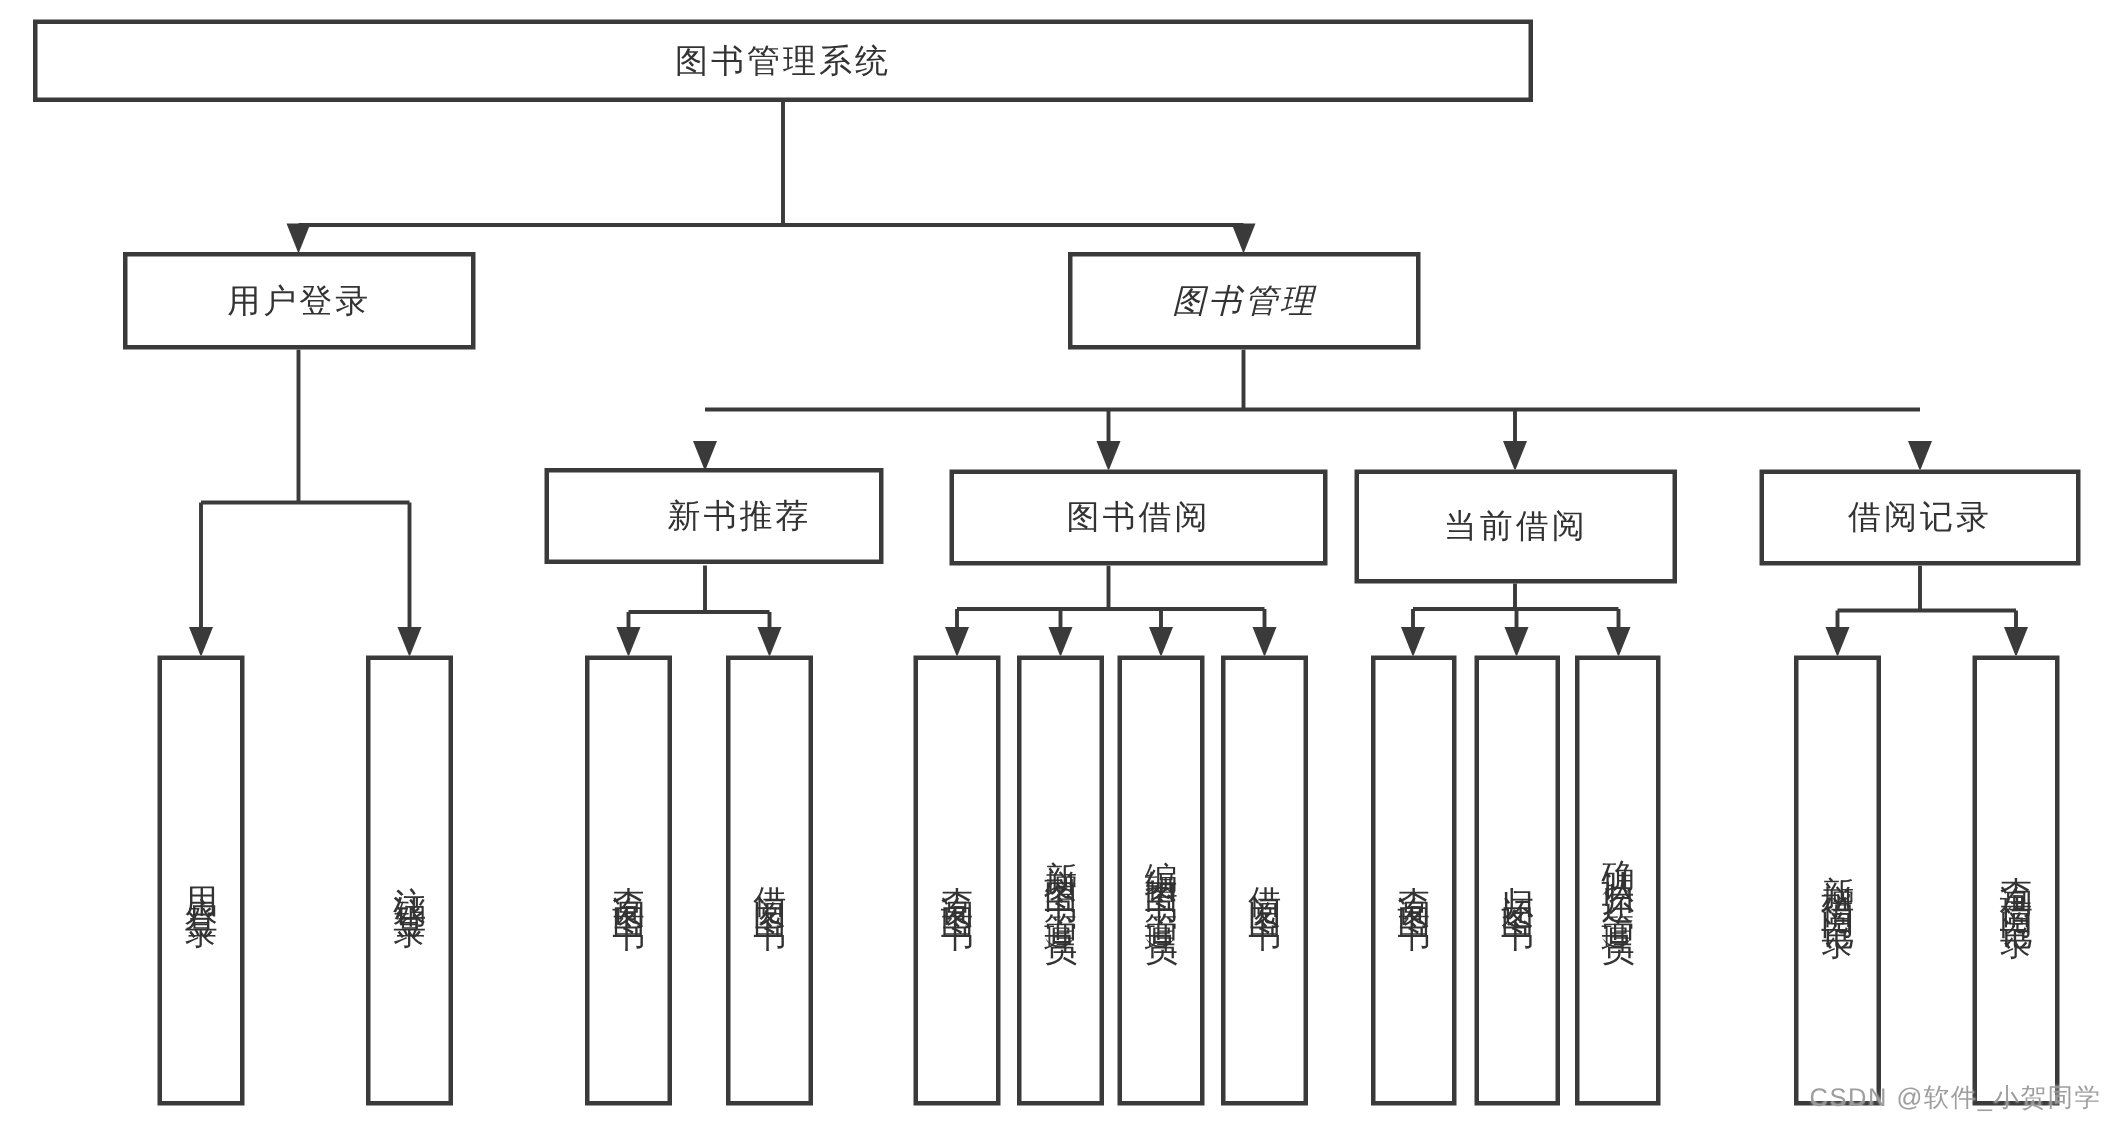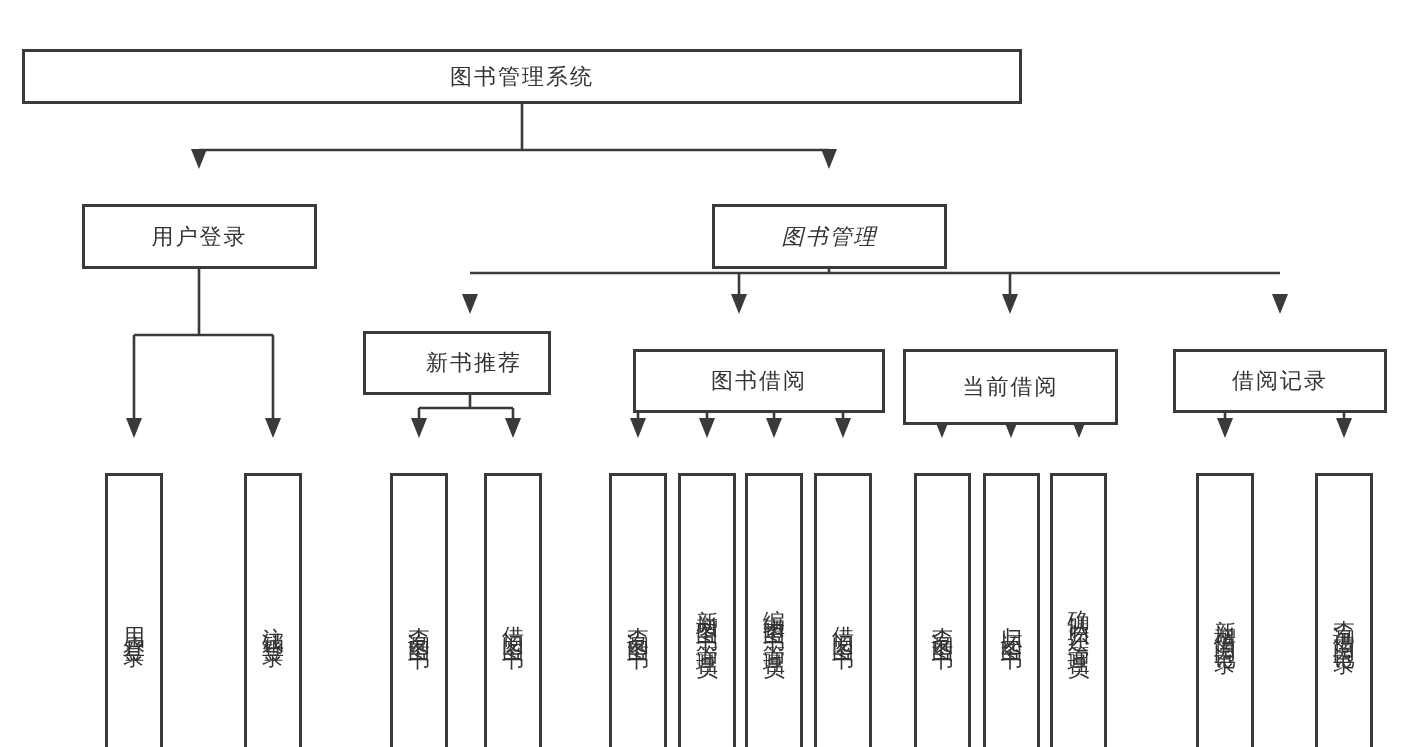--- a/index.html
+++ b/index.html
@@ -26,21 +26,20 @@
     box-sizing: border-box;
     border: 3px solid #3a3a3a;
     background: #ffffff;
     display: flex;
     align-items: center;
     justify-content: center;
     color: #333333;
     font-size: 22px;
     letter-spacing: 2px;
     z-index: 2;
-    margin-top: 36px;
   }
   .box.v span {
     writing-mode: vertical-rl;
     text-orientation: mixed;
     letter-spacing: 7px;
     line-height: 1.1;
     white-space: nowrap;
   }
   .watermark {
     position: absolute;
@@ -94,21 +93,21 @@
     <span>图书管理系统</span>
   </div>
 
   <div class="box" style="left:82px; top:168px; width:235px; height:65px;">
     <span>用户登录</span>
   </div>
   <div class="box" style="left:712px; top:168px; width:235px; height:65px;font-style:italic;">
     <span>图书管理</span>
   </div>
 
-  <div class="box" style="left:363px; top:295px; width:188px; height:64px;padding-left:34px;">
+  <div class="box" style="left:363px; top:312px; width:226px; height:64px;padding-left:34px;">
     <span>新书推荐</span>
   </div>
   <div class="box" style="left:633px; top:313px; width:252px; height:64px;">
     <span>图书借阅</span>
   </div>
   <div class="box" style="left:903px; top:313px; width:215px; height:76px;">
     <span>当前借阅</span>
   </div>
   <div class="box" style="left:1173px; top:313px; width:214px; height:64px;">
     <span>借阅记录</span>
@@ -151,14 +150,15 @@
     <span>确认归还（管理员）</span>
   </div>
 
   <div class="box v" style="left:1196px; top:437px; width:58px; height:300px;">
     <span>新增借阅记录</span>
   </div>
   <div class="box v" style="left:1315px; top:437px; width:58px; height:300px;">
     <span>查询借阅记录</span>
   </div>
 
+  <div class="watermark">CSDN @软件_小贺同学</div>
 
 </div>
 
 </body></html>

